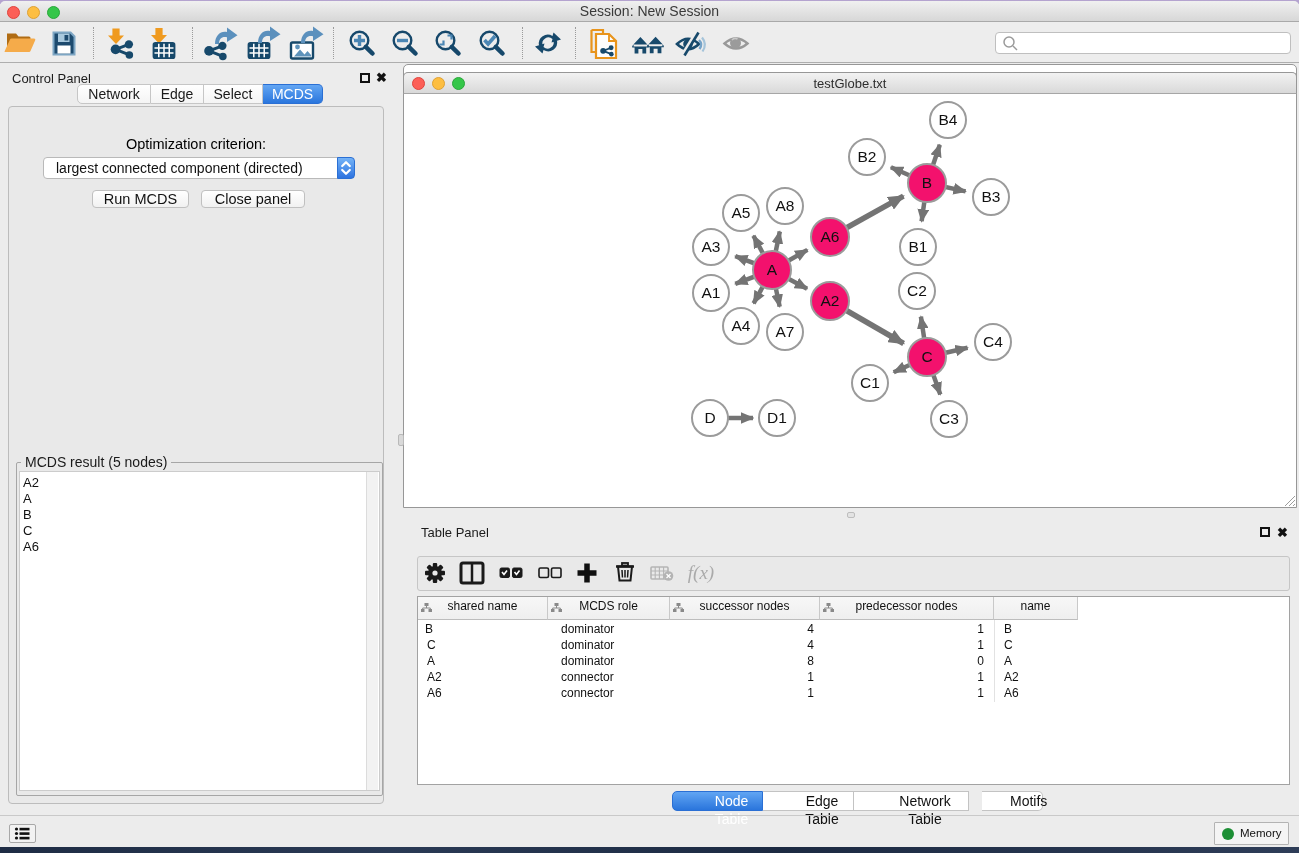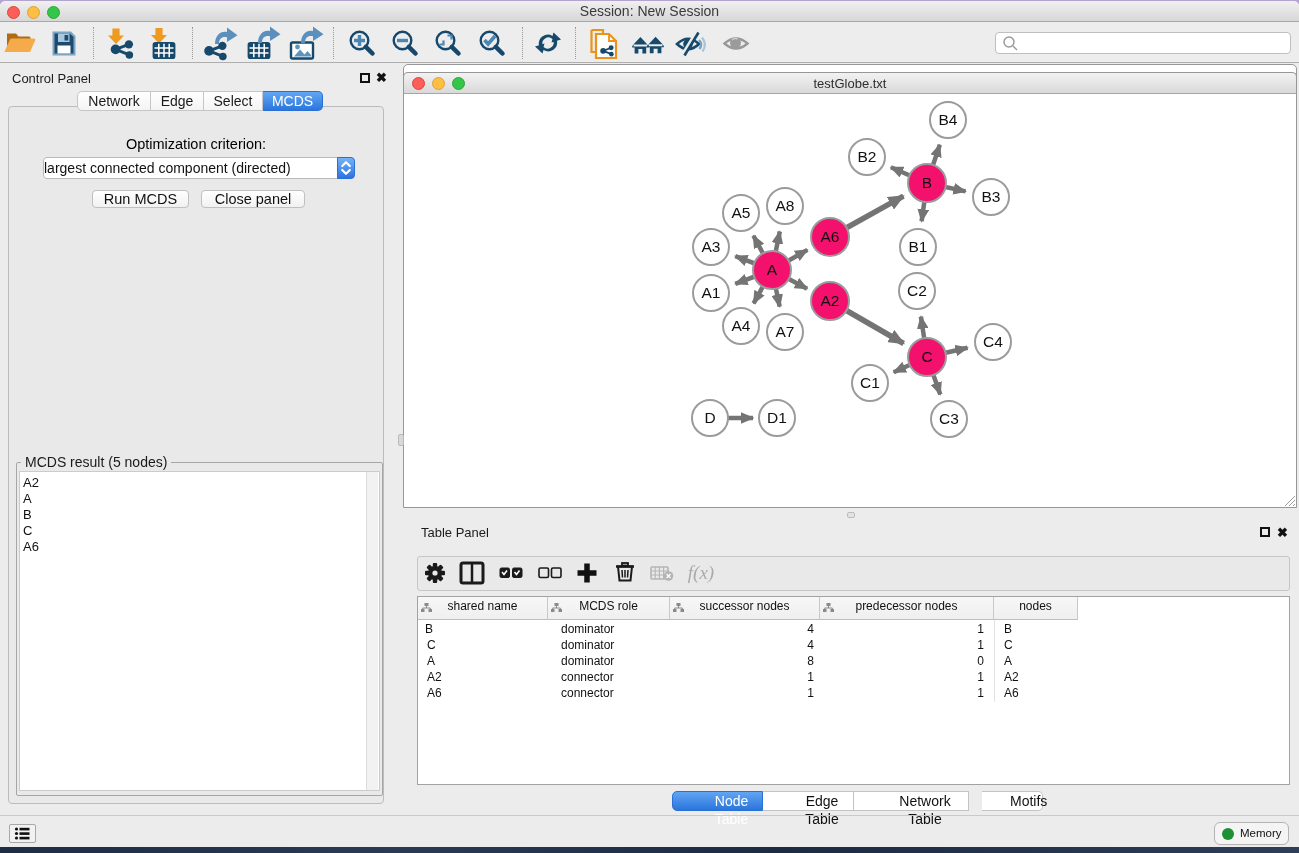--- a/index.html
+++ b/index.html
@@ -16,27 +16,27 @@
 #toolbar { left:0; top:22px; width:1299px; height:41px; background:#ededed; border-bottom:1px solid #aeaeae; }
 .tsep { position:absolute; top:5px; height:32px; border-left:1px dotted #9a9a9a; }
 #search { left:995px; top:10px; width:296px; height:22px; background:#fff;
   border:1px solid #bfbfbf; border-radius:4px; }
 
 #cp-title { left:12px; top:71px; font-size:13px; color:#1c1c1c; }
 .wbtn-sq { position:absolute; width:10px; height:10px; border:2px solid #111; }
 .wbtn-x { position:absolute; font-size:13px; font-weight:bold; color:#111; }
 #cp-box { left:8px; top:106px; width:376px; height:698px; background:#e9e9e9;
   border:1px solid #bcbcbc; border-radius:4px; }
-.tab { position:absolute; top:91px; height:20px; background:linear-gradient(#ffffff,#f4f4f4);
+.tab { position:absolute; top:84px; height:20px; background:linear-gradient(#ffffff,#f4f4f4);
   border:1px solid #c6c6c6; font-size:14px; color:#1a1a1a; text-align:center; line-height:19px; }
 .tabsel { background:linear-gradient(#63a6f3,#2a76dd); color:#fff; border-color:#2a6fd4; }
 #opt-label { left:9px; top:136px; width:374px; text-align:center; font-size:14.5px; color:#000000; }
 #dropdown { left:43px; top:157px; width:311px; height:22px; background:#fff;
   border:1px solid #b9b9b9; border-radius:4px; font-size:14px; color:#111;
-  line-height:20px; text-align:left; }
+  line-height:20px; text-align:left; padding-left:12px; }
 #stepper { left:337px; top:157px; width:18px; height:22px;
   background:linear-gradient(#74b3f7,#2d73e0); border-radius:0 4px 4px 0; border:1px solid #2a6fd4; }
 .btn { position:absolute; height:18px; background:linear-gradient(#ffffff,#f1f1f1);
   border:1px solid #c0c0c0; border-radius:4px; font-size:14.5px; color:#111;
   text-align:center; line-height:16px; }
 #fieldset { left:16px; top:462px; width:367px; height:334px; border:1px solid #a6a6a6; border-radius:2px; }
 #fieldset-legend { left:21px; top:454px; background:#e9e9e9; padding:0 4px; font-size:14px; color:#1a1a1a; }
 #mcds-list { left:19px; top:471px; width:361px; height:320px; background:#fff;
   border:1px solid #cccccc; font-size:13px; color:#111; }
 #mcds-list div { padding-left:3px; height:16px; line-height:16px; }
@@ -58,21 +58,21 @@
   text-align:center; line-height:19px; }
 .trow { position:absolute; height:16px; font-size:12px; color:#111; line-height:16px; }
 .seg { position:absolute; top:791px; height:20px; background:#fff; border:1px solid #c3c3c3;
   font-size:14px; color:#111; text-align:center; line-height:18px;padding-left:28px; }
 .segsel { background:linear-gradient(#61a5f3,#2a75dc); color:#fff; border-color:#2a6fd4; }
 
 #statusline { left:0; top:815px; width:1299px; height:1px; background:#c9c9c9; }
 #leftbtn { left:9px; top:824px; width:27px; height:19px; background:#f2f2f2;
   border:1px solid #a8a8a8; border-radius:2px; }
 #membtn { left:1214px; top:822px; width:75px; height:23px; background:#f4f4f4;
-  border:1px solid #b3b3b3; border-radius:6px; font-size:11.5px; color:#111; }
+  border:1px solid #b3b3b3; border-radius:1px; font-size:11.5px; color:#111; }
 #darkstrip { left:0; top:847px; width:1299px; height:6px;
   background:linear-gradient(90deg,#1e2c44,#2a3a55 30%,#1c2a42 60%,#2e3d58); }
 </style>
 </head>
 <body>
 <div class="abs" id="purple"></div>
 <div class="abs" id="titlebar">
   <div class="title">Session: New Session</div>
   <div class="tl" style="left:7px;background:#fc5f57;border:1px solid #e0443d;"></div>
   <div class="tl" style="left:27px;background:#fdbe41;border:1px solid #dfa133;"></div>
@@ -407,21 +407,21 @@
       </svg></div>
   <div class="hcell" style="left:130px;width:122px;">MCDS role<svg width="11" height="10" style="position:absolute;left:3px;top:6px;">
         <use href="#hier"></use>
       </svg></div>
   <div class="hcell" style="left:252px;width:150px;">successor nodes<svg width="11" height="10" style="position:absolute;left:3px;top:6px;">
         <use href="#hier"></use>
       </svg></div>
   <div class="hcell" style="left:402px;width:174px;">predecessor nodes<svg width="11" height="10" style="position:absolute;left:3px;top:6px;">
         <use href="#hier"></use>
       </svg></div>
-  <div class="hcell" style="left:576px;width:84px;">nodes</div>
+  <div class="hcell" style="left:576px;width:84px;">name</div>
   <div class="trow" style="left:7px;top:24px;">B</div>
   <div class="trow" style="left:9px;top:40px;">C</div>
   <div class="trow" style="left:9px;top:56px;">A</div>
   <div class="trow" style="left:9px;top:72px;">A2</div>
   <div class="trow" style="left:9px;top:88px;">A6</div>
   <div class="trow" style="left:143px;top:24px;">dominator</div>
   <div class="trow" style="left:143px;top:40px;">dominator</div>
   <div class="trow" style="left:143px;top:56px;">dominator</div>
   <div class="trow" style="left:143px;top:72px;">connector</div>
   <div class="trow" style="left:143px;top:88px;">connector</div>

